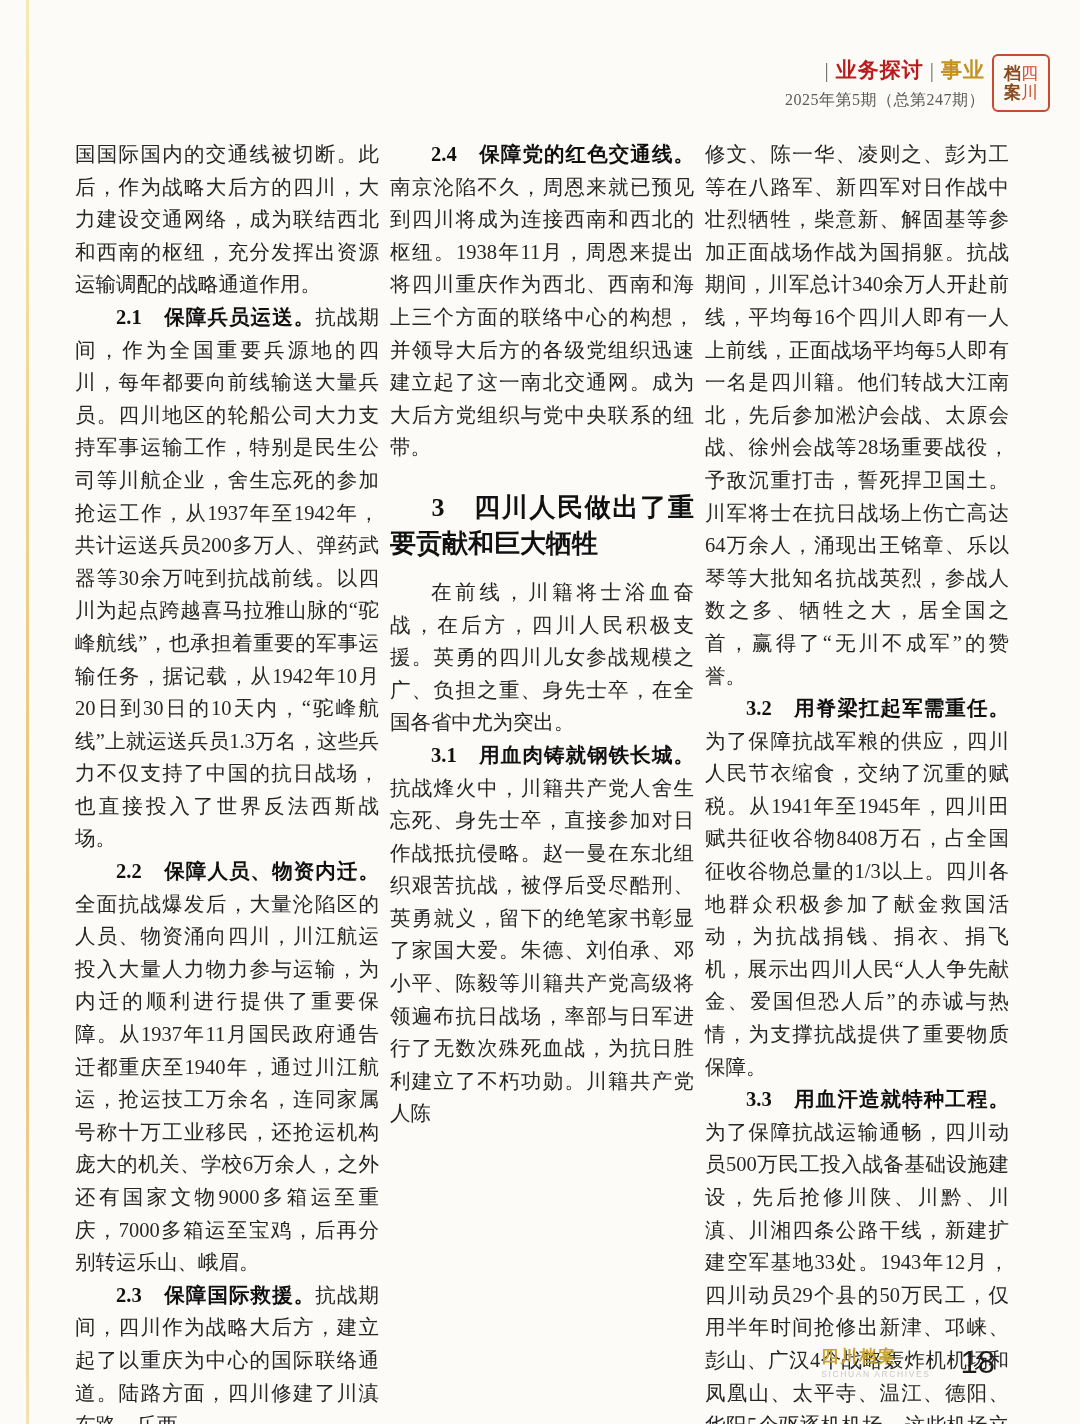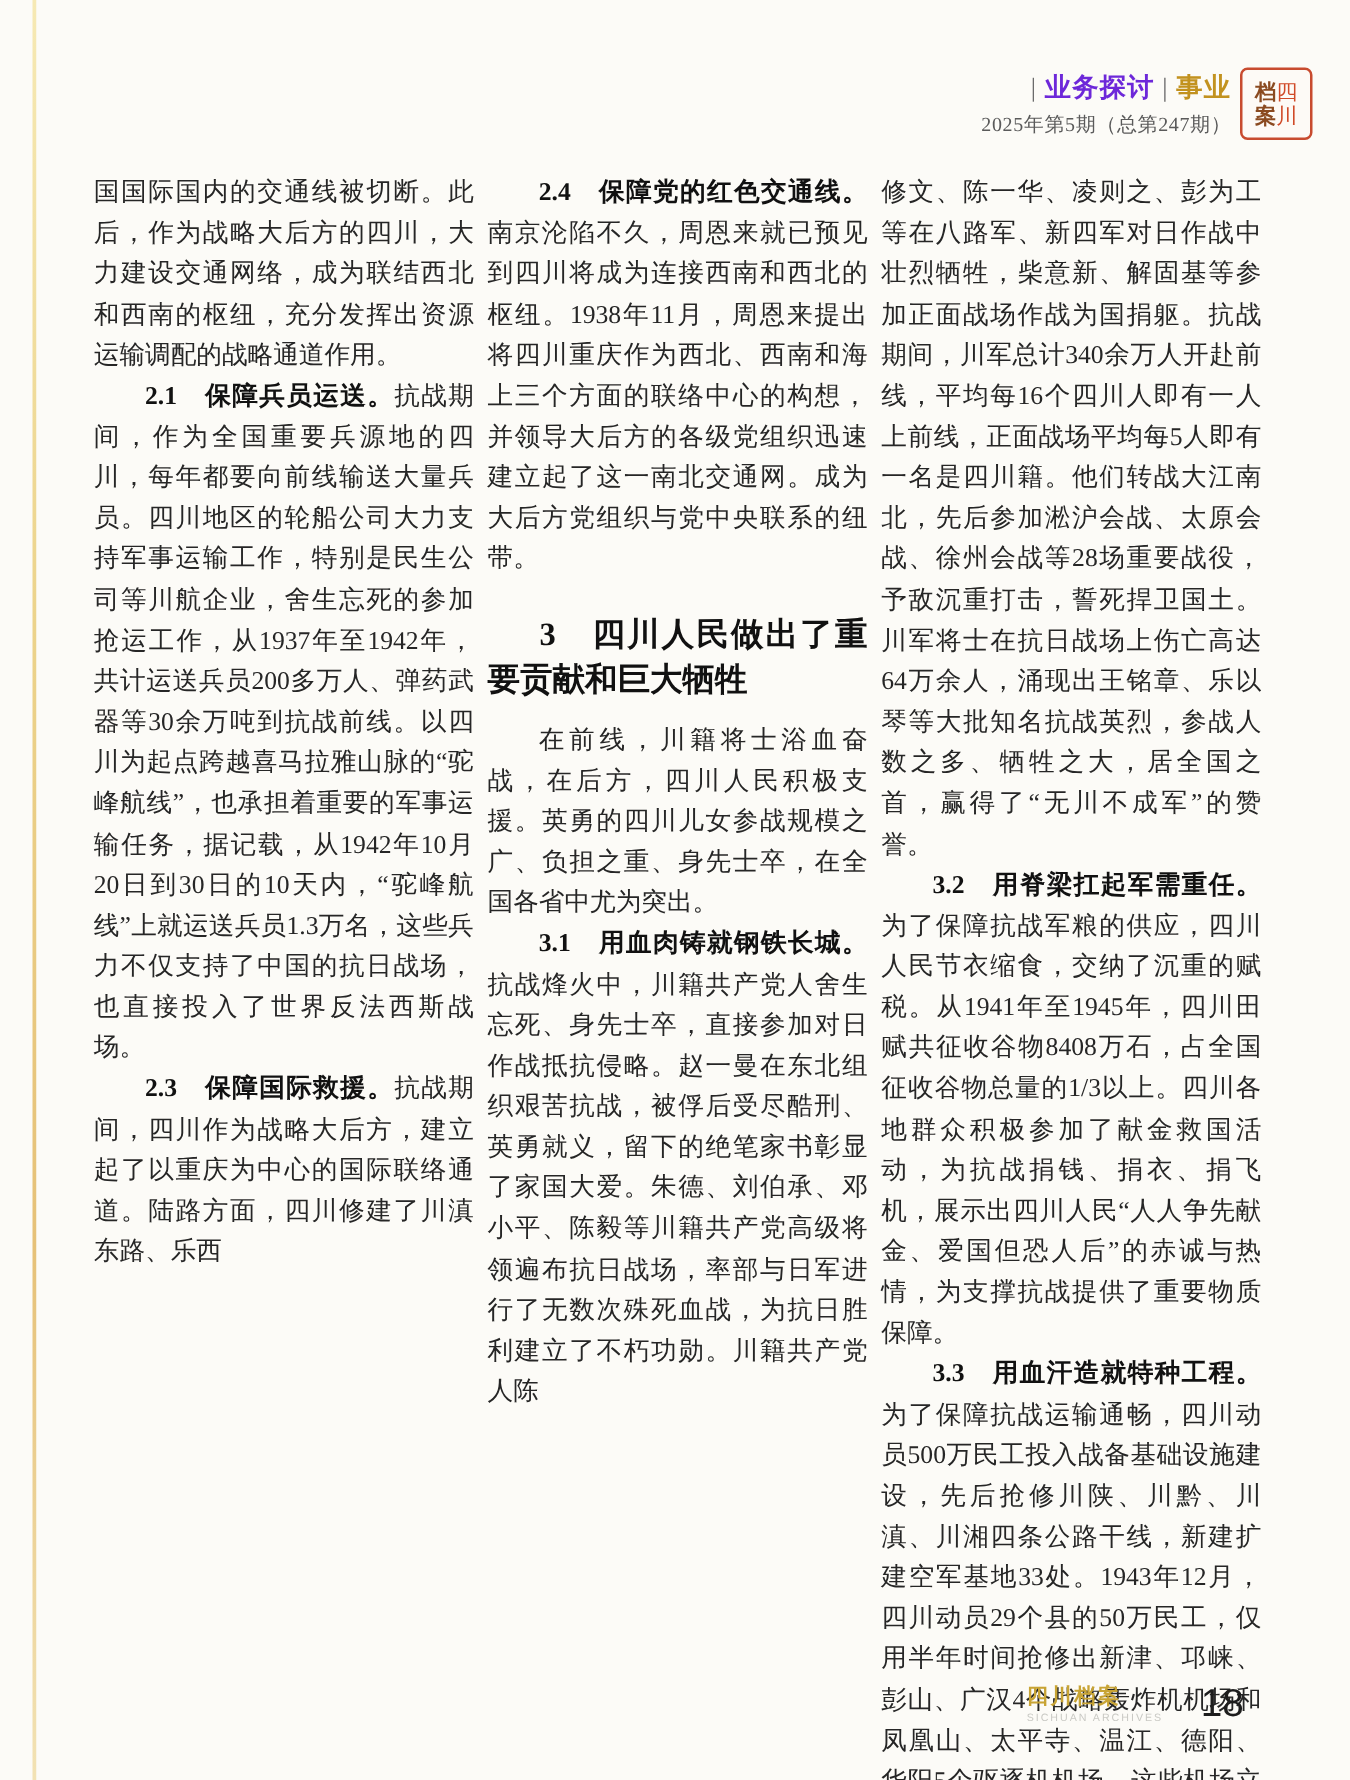--- a/index.html
+++ b/index.html
@@ -16,21 +16,21 @@
   }
   
   .header{
     position:absolute;top:56px;right:95px;text-align:right;
   }
   .header-line1{
     font-size:21px;font-weight:bold;color:#3a3a3a;letter-spacing:1px;
     white-space:nowrap;
   }
   .header-line1 .sep{font-weight:400;color:#6b6b6b;padding:0 6px;}
-  .header-line1 .biz{color:#6d28d9;margin-top:44px;}
+  .header-line1 .biz{color:#b91c1c;margin-top:44px;}
   .header-line1 .cause{color:#c2921f;}
   .header-line2{
     margin-top:6px;font-size:16px;color:#5a5a5a;letter-spacing:.5px;white-space:nowrap;
   }
   .seal{
     position:absolute;top:54px;right:30px;width:52px;height:52px;
     border:2px solid #c84b2f;border-radius:6px;
     display:flex;flex-direction:row-reverse;align-items:center;justify-content:center;
     background:rgba(255,250,245,.4);padding:1px;
   }
@@ -96,20 +96,21 @@
   <div class="seal-col left">
     <span>档</span>
     <span>案</span>
   </div>
 </div>
 
 <div class="columns">
   <div class="col">
       <p>国国际国内的交通线被切断。此后，作为战略大后方的四川，大力建设交通网络，成为联结西北和西南的枢纽，充分发挥出资源运输调配的战略通道作用。</p>
       <p class="indent"><b>2.1　保障兵员运送。</b>抗战期间，作为全国重要兵源地的四川，每年都要向前线输送大量兵员。四川地区的轮船公司大力支持军事运输工作，特别是民生公司等川航企业，舍生忘死的参加抢运工作，从1937年至1942年，共计运送兵员200多万人、弹药武器等30余万吨到抗战前线。以四川为起点跨越喜马拉雅山脉的“驼峰航线”，也承担着重要的军事运输任务，据记载，从1942年10月20日到30日的10天内，“驼峰航线”上就运送兵员1.3万名，这些兵力不仅支持了中国的抗日战场，也直接投入了世界反法西斯战场。</p>
+      <p class="indent"><b>2.2　保障人员、物资内迁。</b>全面抗战爆发后，大量沦陷区的人员、物资涌向四川，川江航运投入大量人力物力参与运输，为内迁的顺利进行提供了重要保障。从1937年11月国民政府通告迁都重庆至1940年，通过川江航运，抢运技工万余名，连同家属号称十万工业移民，还抢运机构庞大的机关、学校6万余人，之外还有国家文物9000多箱运至重庆，7000多箱运至宝鸡，后再分别转运乐山、峨眉。</p>
       <p class="indent"><b>2.3　保障国际救援。</b>抗战期间，四川作为战略大后方，建立起了以重庆为中心的国际联络通道。陆路方面，四川修建了川滇东路、乐西</p>
     </div>
   <div class="col">
       <p class="indent"><b>2.4　保障党的红色交通线。</b>南京沦陷不久，周恩来就已预见到四川将成为连接西南和西北的枢纽。1938年11月，周恩来提出将四川重庆作为西北、西南和海上三个方面的联络中心的构想，并领导大后方的各级党组织迅速建立起了这一南北交通网。成为大后方党组织与党中央联系的纽带。</p>
       <h3>3　四川人民做出了重要贡献和巨大牺牲</h3>
       <p class="indent">在前线，川籍将士浴血奋战，在后方，四川人民积极支援。英勇的四川儿女参战规模之广、负担之重、身先士卒，在全国各省中尤为突出。</p>
       <p class="indent"><b>3.1　用血肉铸就钢铁长城。</b>抗战烽火中，川籍共产党人舍生忘死、身先士卒，直接参加对日作战抵抗侵略。赵一曼在东北组织艰苦抗战，被俘后受尽酷刑、英勇就义，留下的绝笔家书彰显了家国大爱。朱德、刘伯承、邓小平、陈毅等川籍共产党高级将领遍布抗日战场，率部与日军进行了无数次殊死血战，为抗日胜利建立了不朽功勋。川籍共产党人陈</p>
     </div>
   <div class="col">
       <p>修文、陈一华、凌则之、彭为工等在八路军、新四军对日作战中壮烈牺牲，柴意新、解固基等参加正面战场作战为国捐躯。抗战期间，川军总计340余万人开赴前线，平均每16个四川人即有一人上前线，正面战场平均每5人即有一名是四川籍。他们转战大江南北，先后参加淞沪会战、太原会战、徐州会战等28场重要战役，予敌沉重打击，誓死捍卫国土。川军将士在抗日战场上伤亡高达64万余人，涌现出王铭章、乐以琴等大批知名抗战英烈，参战人数之多、牺牲之大，居全国之首，赢得了“无川不成军”的赞誉。</p>

